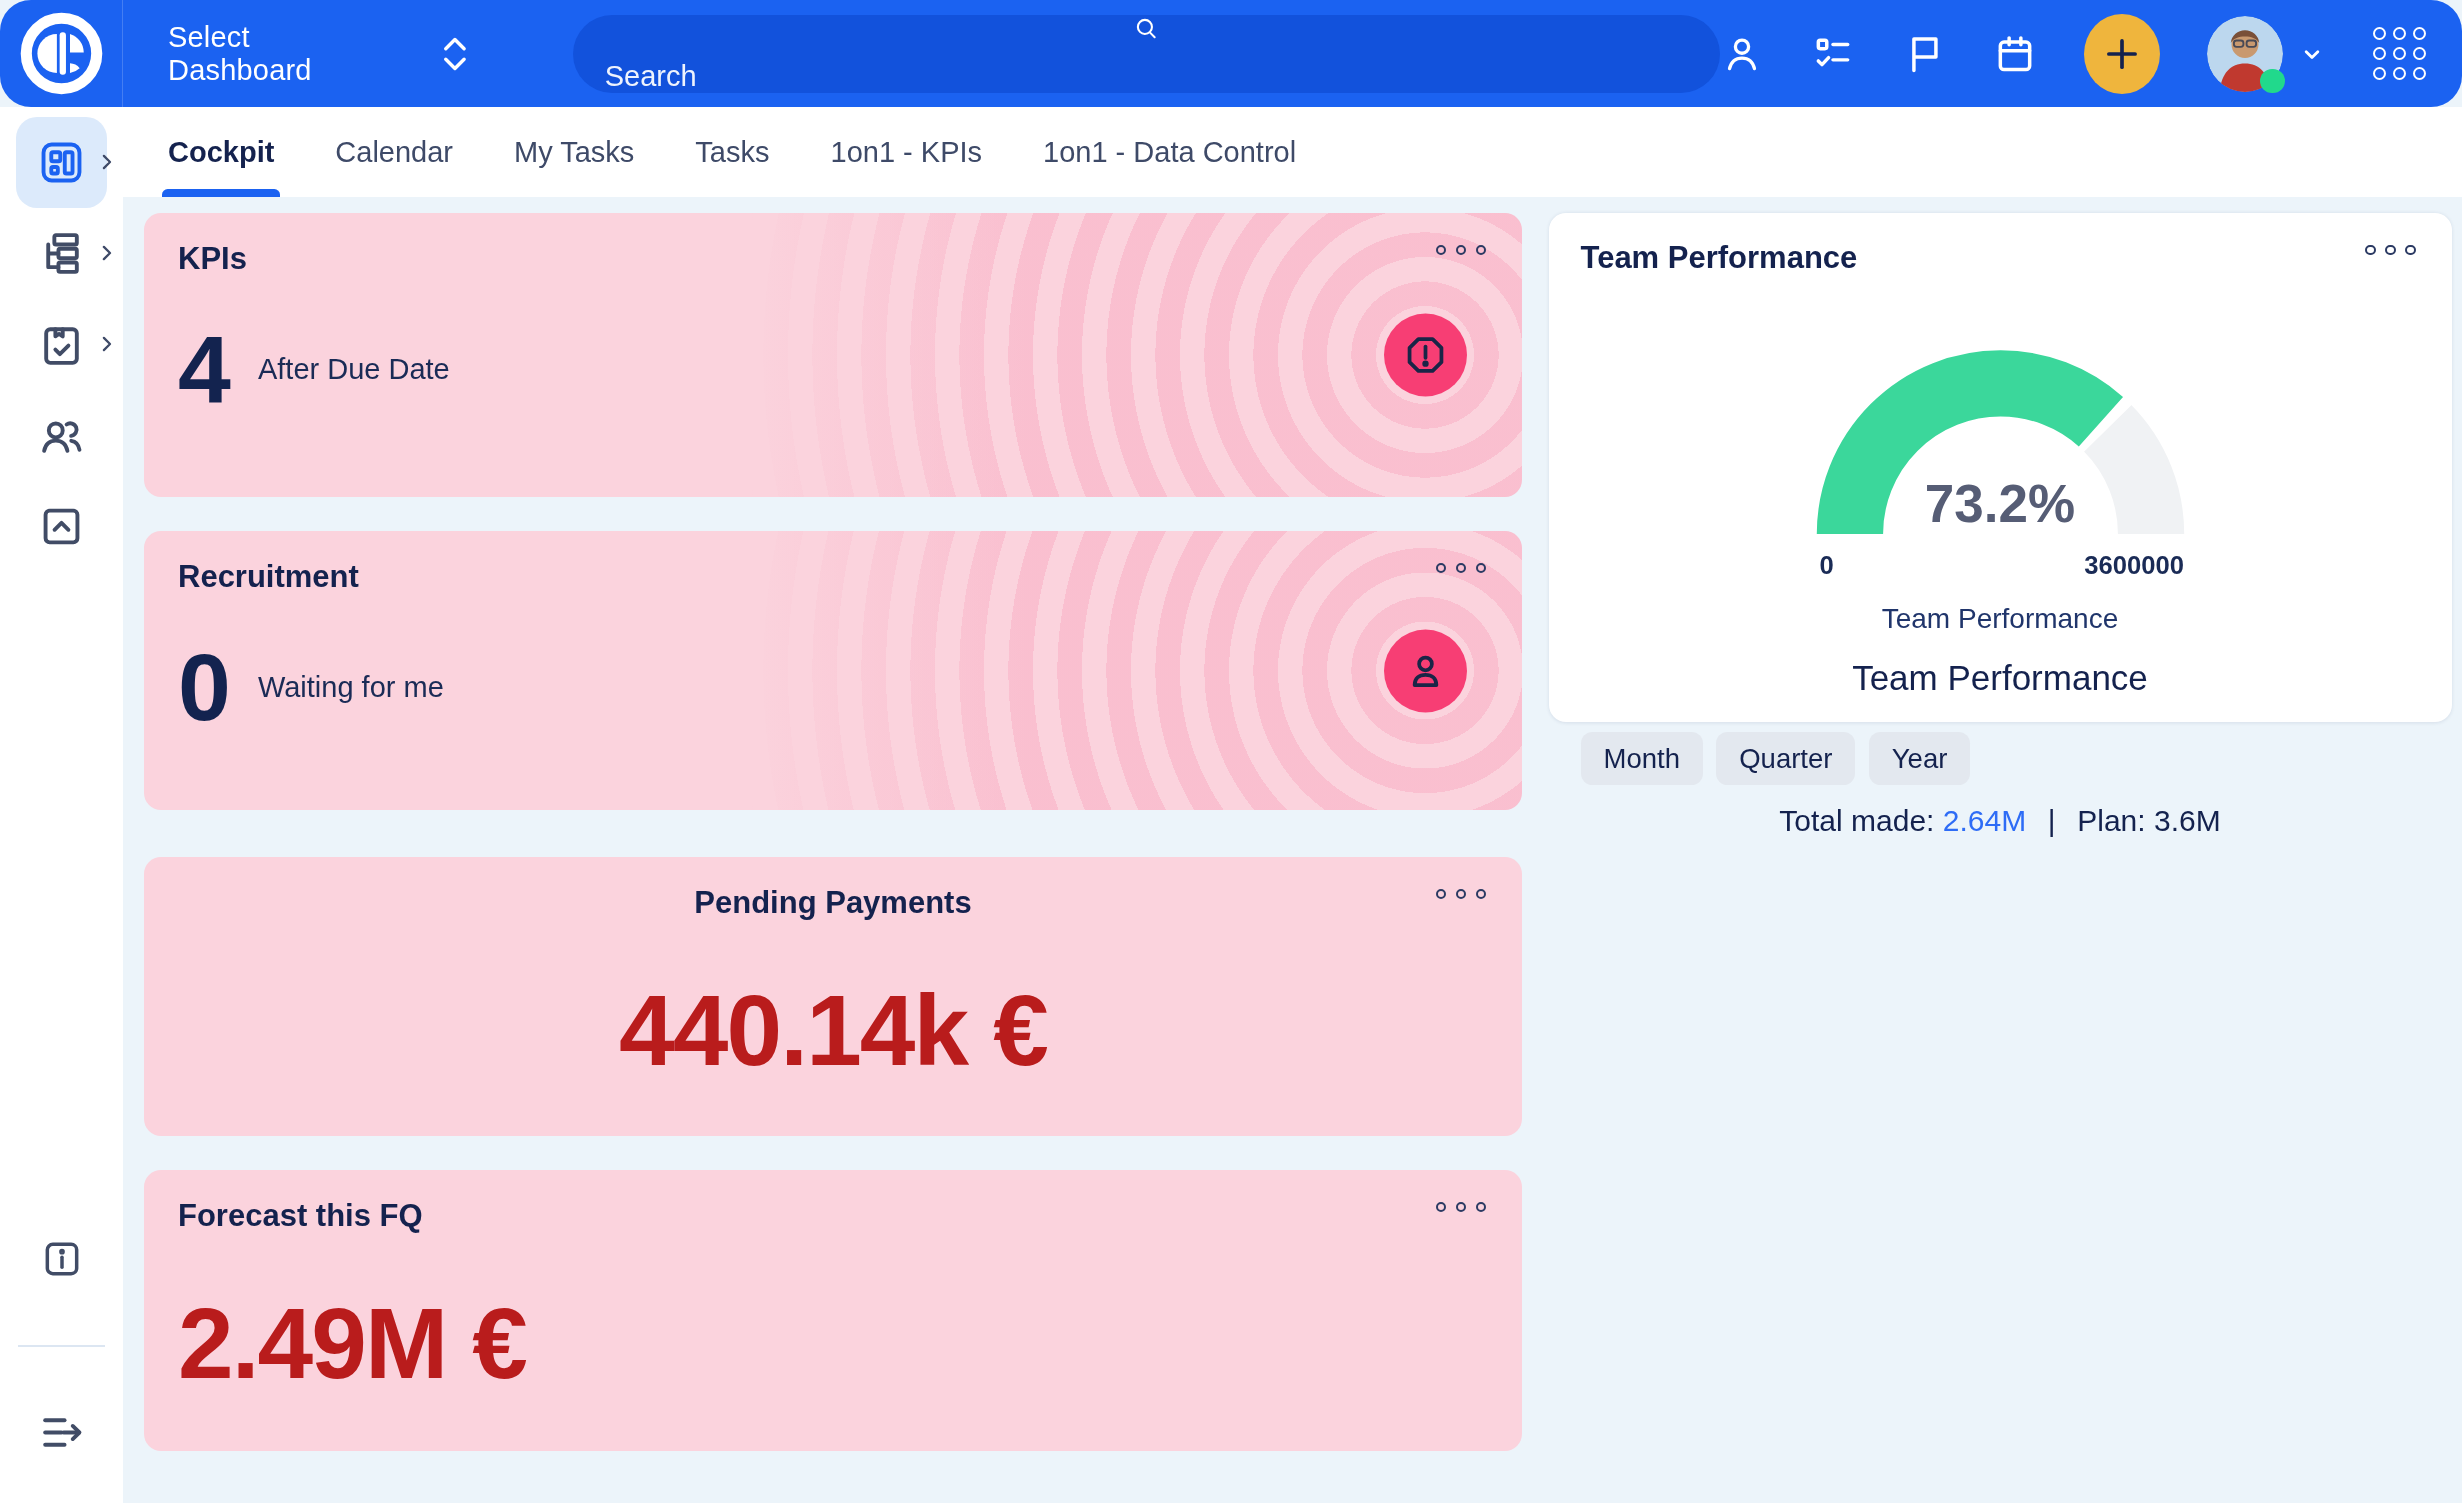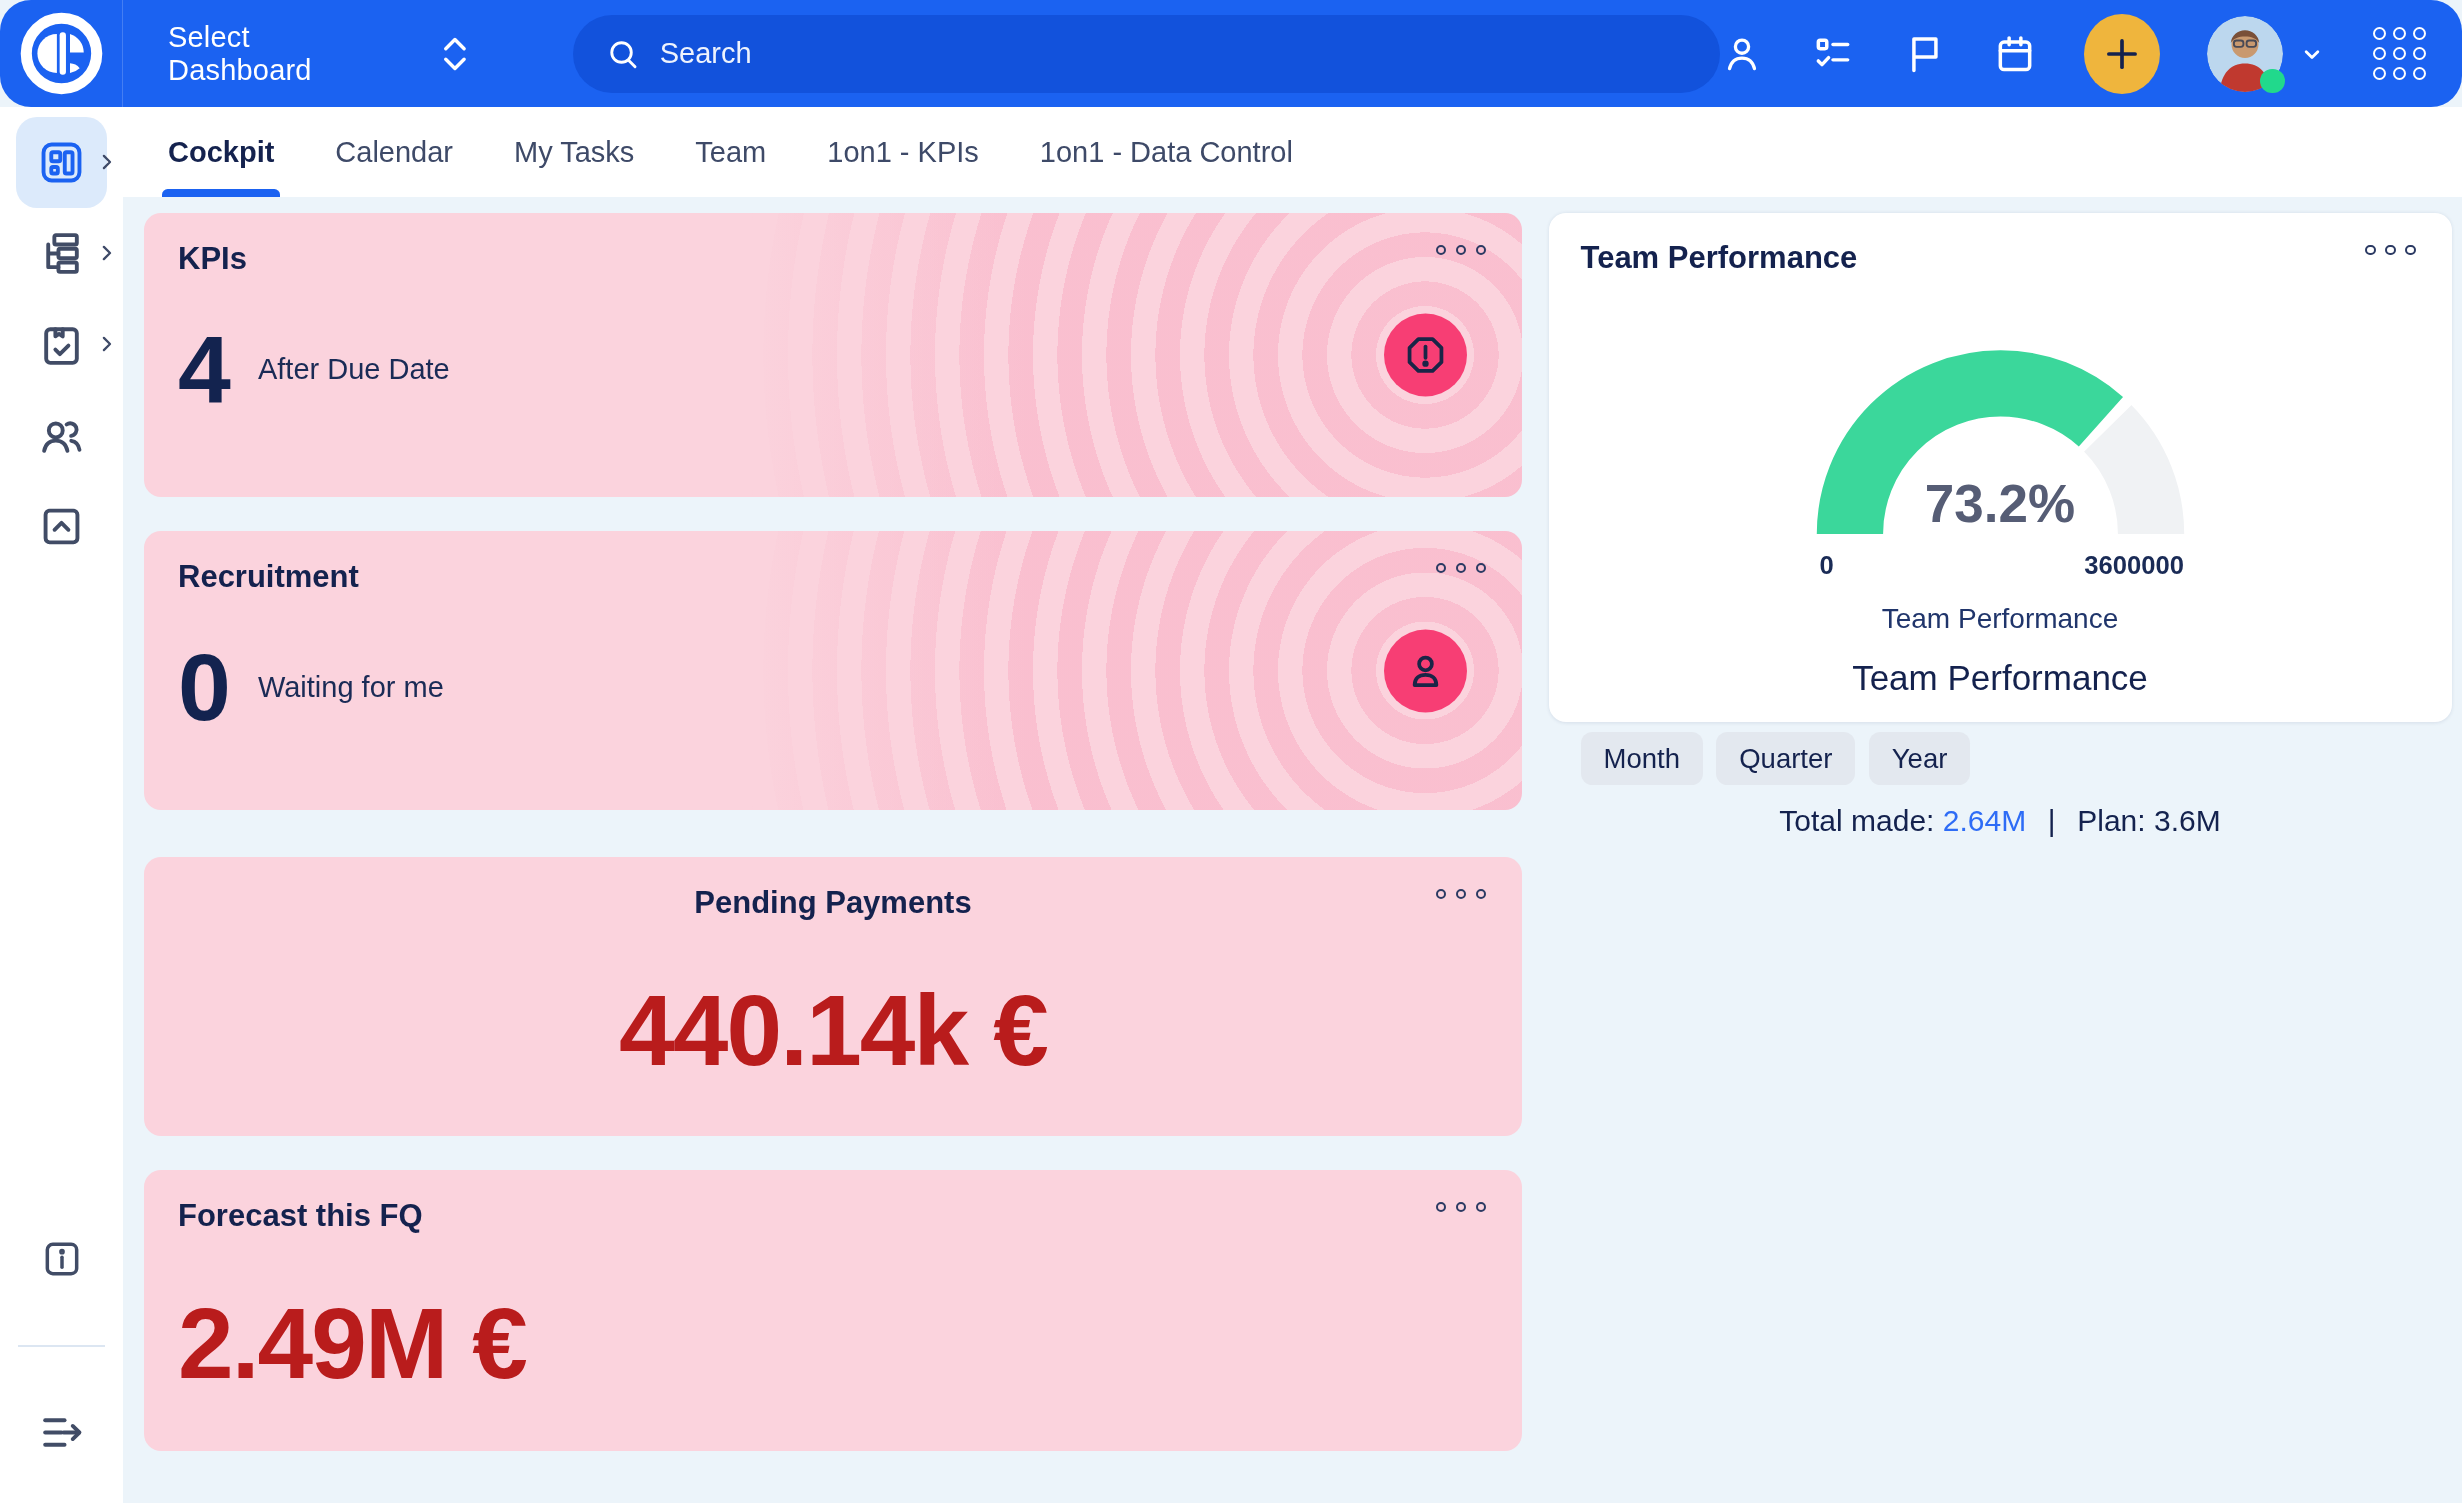--- a/index.html
+++ b/index.html
@@ -5,21 +5,21 @@
   * { margin:0; padding:0; box-sizing:border-box; }
   html,body { background:#ECF4FA; }
   body { font-family:"Liberation Sans", sans-serif; }
   .app { width:2462px; height:1504px; position:relative; overflow:hidden; background:#ECF4FA; }
 
   
   .topbar { height:107px; background:#1B62F1; display:flex; align-items:center;border-radius:31px; }
   .logo-wrap { width:123px; height:100%; display:flex; align-items:center; justify-content:center; flex:0 0 123px; border-right:0.9px solid rgba(255,255,255,0.18); }
   .select-dash { margin-left:45px; display:flex; align-items:center; gap:38px; color:#fff; cursor:pointer; }
   .select-dash .label { font-size:29px; font-weight:500; letter-spacing:0.2px; }
-  .search { margin-left:102px; width:1151px; height:78px; background:#1252DC; border-radius:40px; display:flex; align-items:center; padding:0 32px; gap:19px; }
+  .search { margin-left:102px; width:1151px; height:78px; background:#1252DC; border-radius:40px; display:flex; align-items:center; padding:0 32px; gap:19px;flex-direction:column; }
   .search input { background:transparent; border:none; outline:none; color:#fff; font-size:29px; width:100%; font-family:"Liberation Sans", sans-serif; }
   .search input::placeholder { color:#FAFCFF; opacity:.95; }
   .top-icons { margin-left:auto; display:flex; align-items:center; gap:47px; padding-right:36px; }
   .tbtn { display:flex; align-items:center; justify-content:center; cursor:pointer; }
   .plus-btn { width:76px; height:80px; border-radius:50%; background:#EFB53D; display:flex; align-items:center; justify-content:center; cursor:pointer; }
   .avatar-group { display:flex; align-items:center; gap:15px; cursor:pointer; }
   .avatar { width:76px; height:76px; border-radius:50%; position:relative; overflow:visible; }
   .avatar .ph { width:76px; height:76px; border-radius:50%; overflow:hidden; display:block; }
   .status-dot { position:absolute; right:-1.9px; bottom:-1.9px; width:24.6px; height:24.6px; border-radius:50%; background:#21D98C; }
   .grid-icon { display:grid; grid-template-columns:repeat(3,13.3px); grid-auto-rows:13.3px; gap:6.6px; }
@@ -253,21 +253,21 @@
           </svg>
         </div>
       </div>
     </div>
 
     <div class="main">
       <div class="tabs">
         <div class="tab active">Cockpit</div>
         <div class="tab">Calendar</div>
         <div class="tab">My Tasks</div>
-        <div class="tab">Team</div>
+        <div class="tab">Tasks</div>
         <div class="tab">1on1 - KPIs</div>
         <div class="tab">1on1 - Data Control</div>
       </div>
 
       <div class="content">
         <div class="col-left">
 
           <div class="card pink ripple card-pad card-tasks">
             <div class="card-title">KPIs</div>
             <div class="dots">

